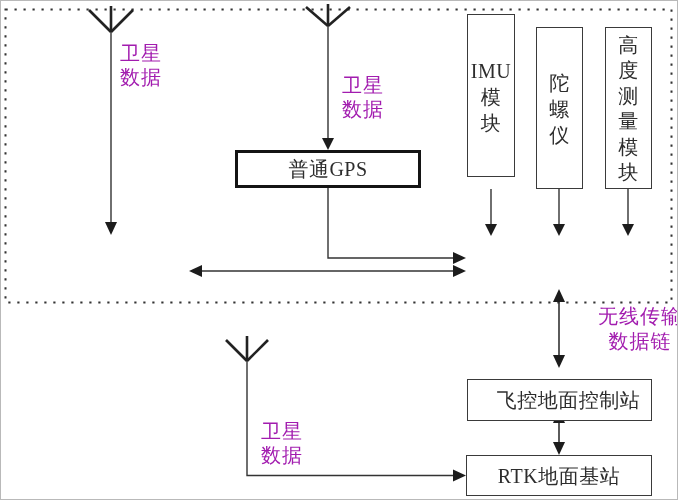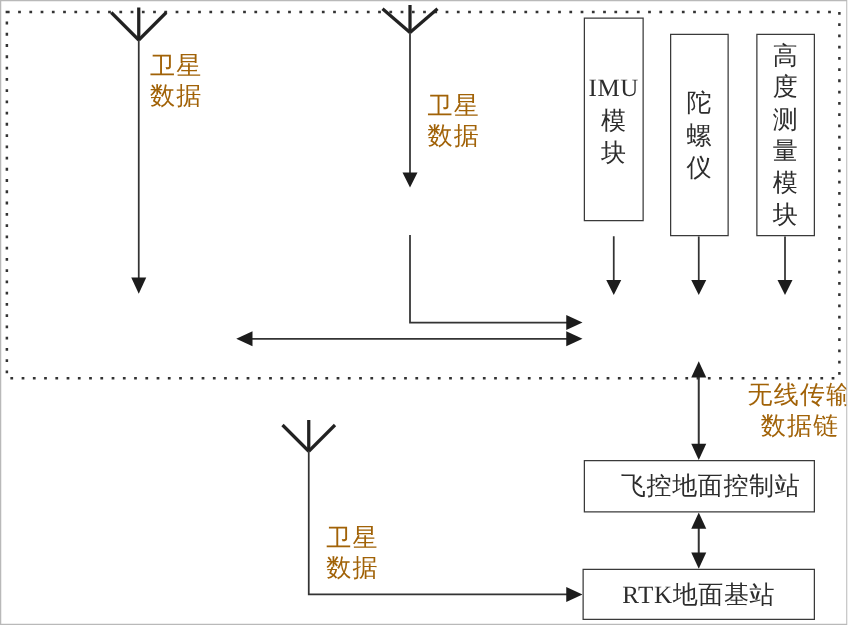--- a/index.html
+++ b/index.html
@@ -25,27 +25,27 @@
     white-space:pre-line;
     letter-spacing:0.5px;
   }
   .box-rtk-airborne{left:27px;top:234px;width:161px;height:47px;letter-spacing:0;}
   .box-gps{left:234px;top:149px;width:186px;height:38px;border:3.5px solid #141414;}
   .vbox{line-height:26px;padding-top:2px;}
   .box-imu{left:466px;top:13px;width:48px;height:163px;}
   .box-gyro{left:535px;top:26px;width:47px;height:162px;}
   .box-alt{left:604px;top:26px;width:47px;height:162px;line-height:25.5px;}
   .box-fcc{left:465px;top:235px;width:186px;height:53px;}
-  .box-gcs{left:466px;top:367px;width:185px;height:42px;padding-left:18px;}
+  .box-gcs{left:466px;top:378px;width:185px;height:42px;padding-left:18px;}
   .box-rtkg{left:465px;top:454px;width:186px;height:41px;}
   .lbl{
     position:absolute;
     font-size:20px;line-height:24px;
     white-space:pre-line;
-    color:#a16207;
+    color:#a21caf;
     letter-spacing:1px;
   }
   .lbl-sat1{left:119px;top:40px;}
   .lbl-sat2{left:341px;top:72px;}
   .lbl-sat3{left:260px;top:418px;}
   .lbl-wireless{left:596px;top:303px;width:86px;text-align:center;line-height:25px;}
 </style>
 </head>
 <body>
 
@@ -119,20 +119,21 @@
       <polygon points="552,441 564,441 558,454" fill="#1c1c1c"></polygon>
     </g>
 
     <g>
       <path d="M246,360 L246,474.5 L453,474.5" stroke="#333" stroke-width="1.4" fill="none"></path>
       <polygon points="452,468.5 452,480.5 465,474.5" fill="#1c1c1c"></polygon>
     </g>
   </svg>
 
 
+  <div class="box box-gps">普通GPS</div>
 
   <div class="box vbox box-imu">IMU
 模
 块</div>
 
   <div class="box vbox box-gyro">陀
 螺
 仪</div>
 
   <div class="box vbox box-alt">高

